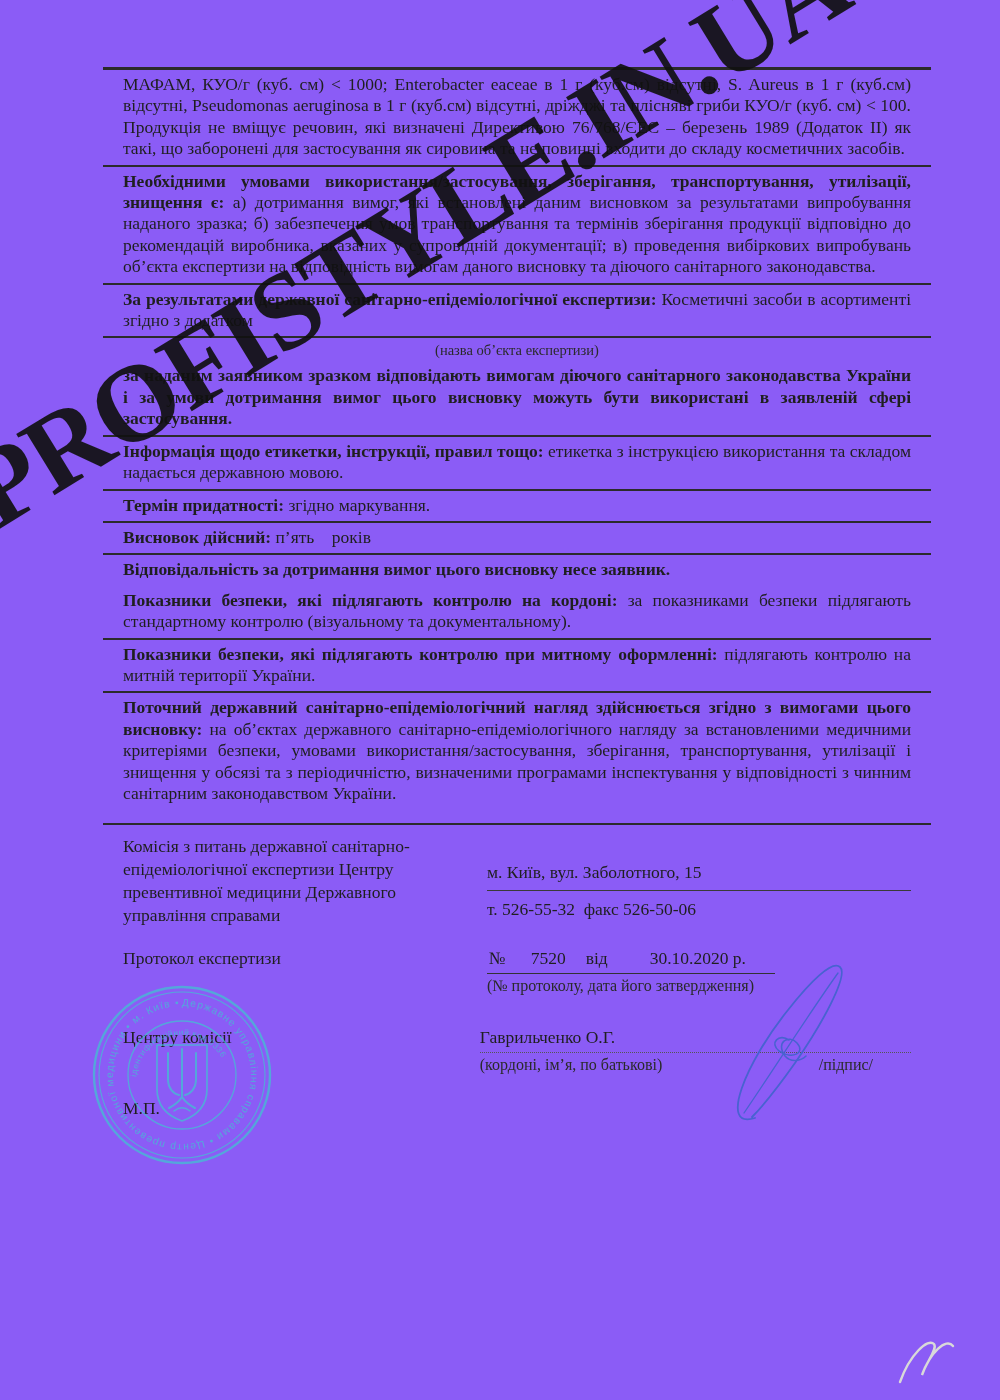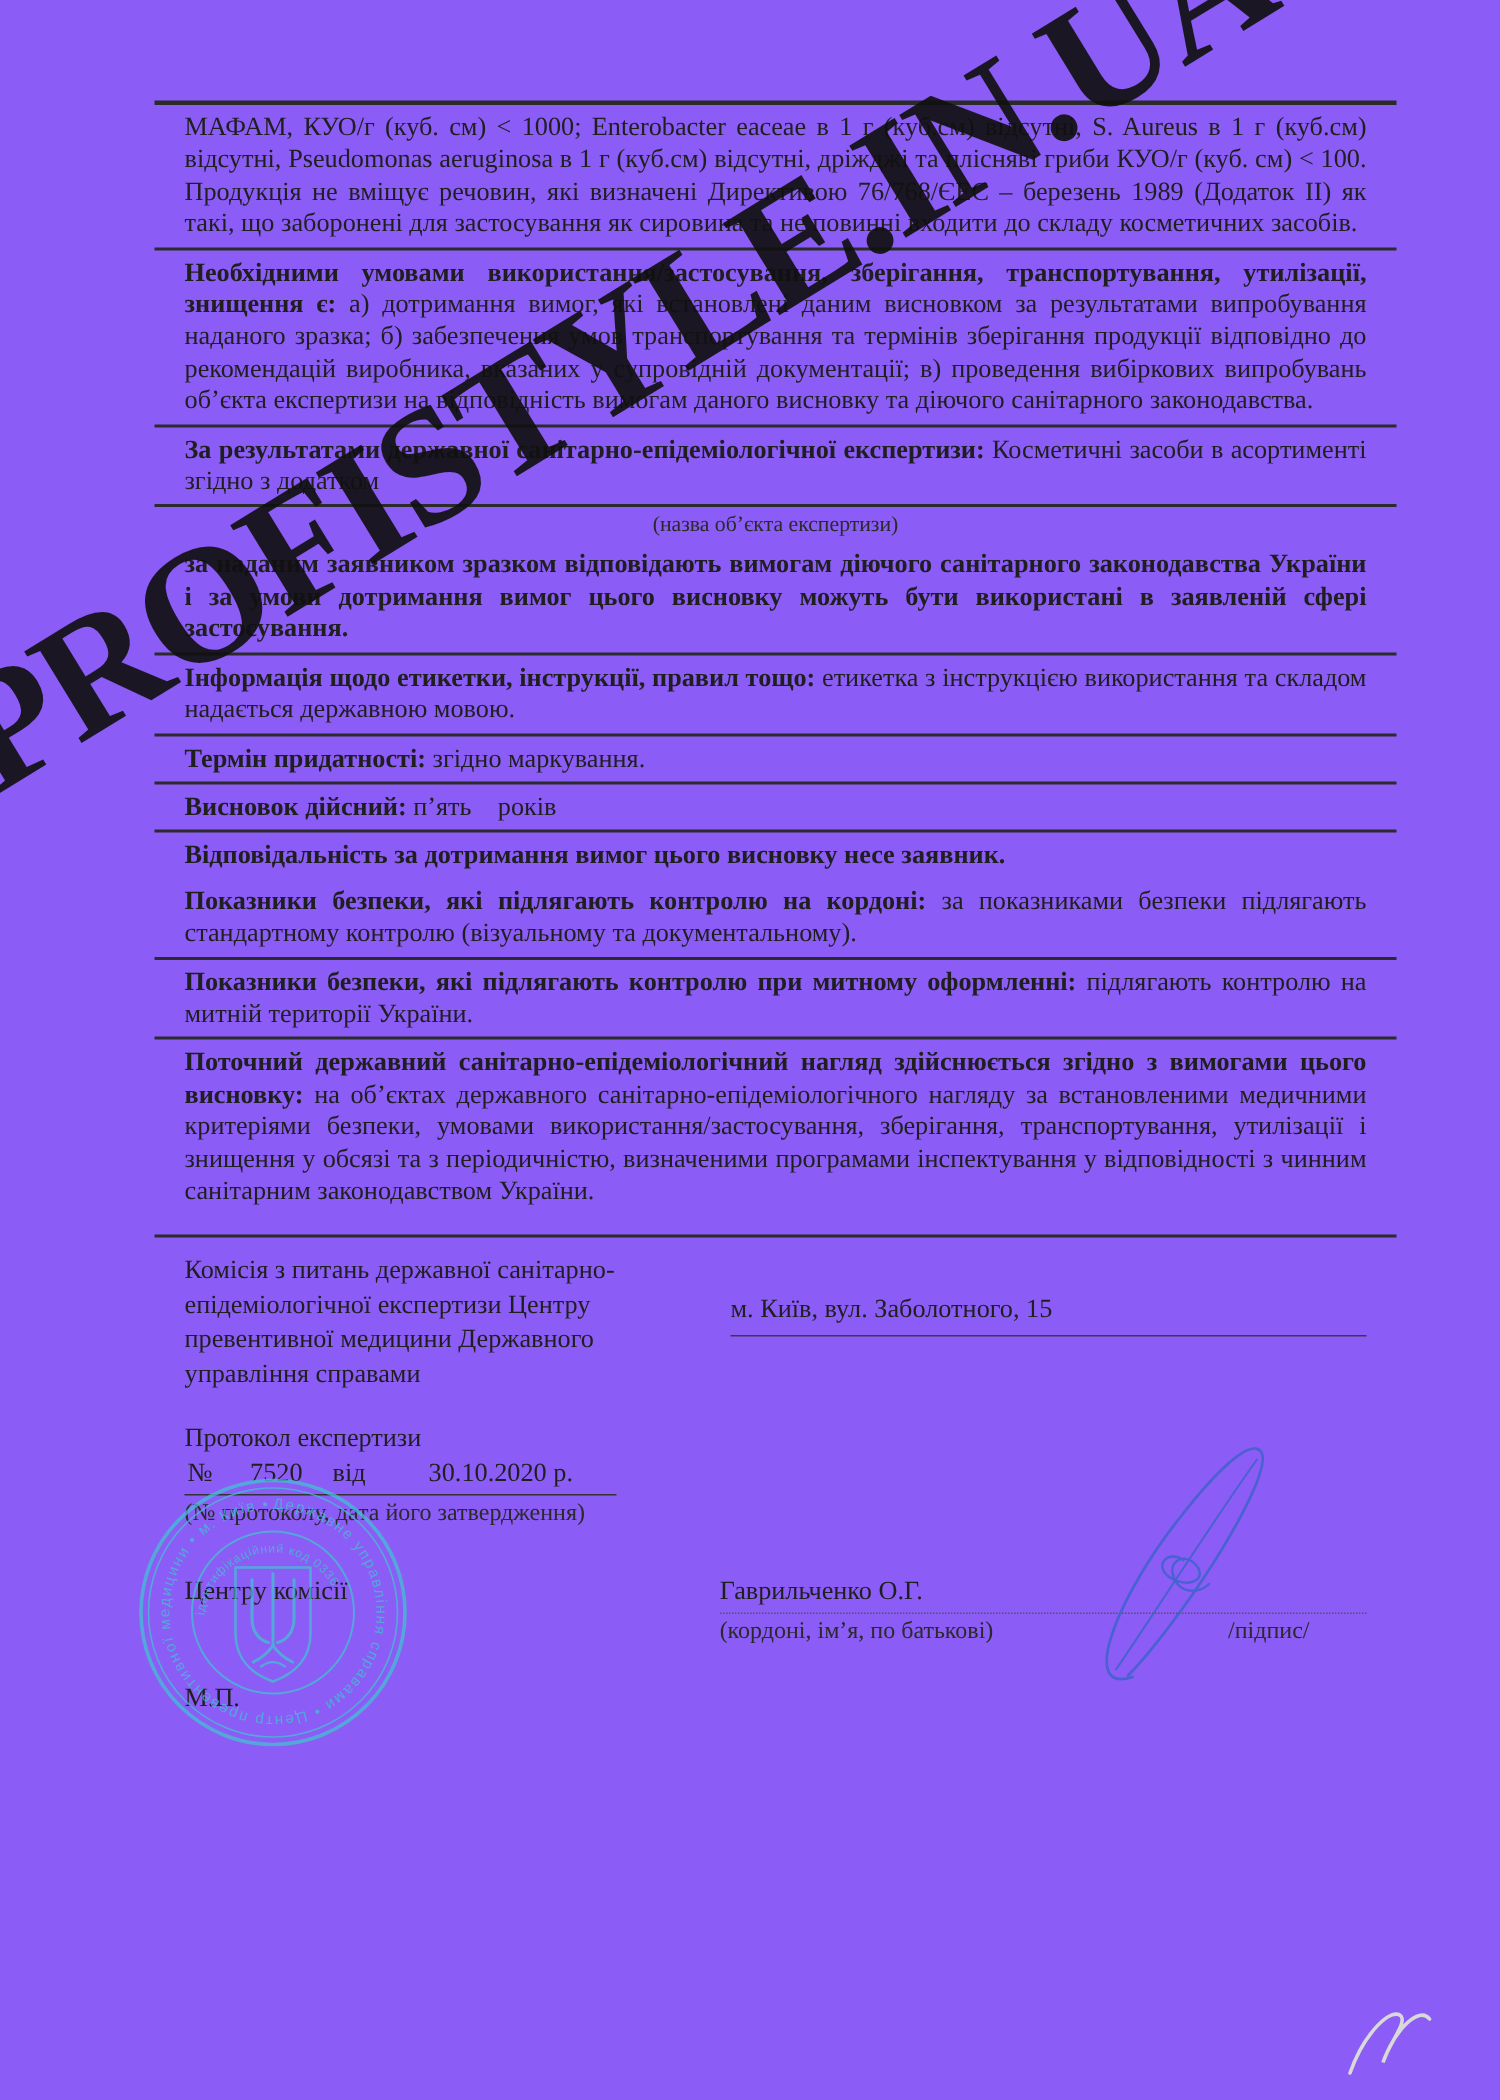--- a/index.html
+++ b/index.html
@@ -26,21 +26,21 @@
     position:absolute; left:103px; top:823px; width:828px;
     border-top:2px solid #2b2b2b; padding:10px 20px 0; box-sizing:border-box;
     font-size:17.5px; line-height:23px;
   }
   .cols { display:flex; }
   .col-left { width:334px; }
   .col-right { margin-left:30px; flex:1; }
   .addr1 { border-bottom:1.5px solid #3a3a3a; padding-bottom:6px;margin-top:26px; }
   .addr2 { padding-top:7px; }
   .row { display:flex; }
-  .row-protocol { margin-top:20px;flex-direction:column; }
+  .row-protocol { margin-top:20px; }
   .row-chair { margin-top:32px; }
   .row .label-cell { width:364px; }
   .proto-block { width:300px; }
   .proto-value {
     display:flex; align-items:baseline; border-bottom:1.6px solid #333;
     padding:0 4px 3px 2px; width:288px; box-sizing:border-box;
   }
   .gap-a { margin-left:25px; } .gap-b { margin-left:20px; } .gap-c { margin-left:42px; }
   .small-caption { font-size:16px; line-height:17px; padding-top:3px; color:#2a2a2a; }
   .chair-block { width:440px; }
@@ -113,20 +113,21 @@
     <p class="sec no-rule">
       <b>Поточний державний санітарно-епідеміологічний нагляд здійснюється згідно з вимогами цього висновку:</b><span> на об’єктах державного санітарно-епідеміологічного нагляду за встановленими медичними критеріями безпеки, умовами використання/застосування, зберігання, транспортування, утилізації і знищення у обсязі та з періодичністю, визначеними програмами інспектування у відповідності з чинним санітарним законодавством України.</span>
     </p>
   </div>
 
   <div class="footer">
     <div class="cols">
       <div class="col-left">Комісія з питань державної санітарно-епідеміологічної експертизи Центру  превентивної медицини Державного  управління справами</div>
       <div class="col-right">
         <div class="addr1">м. Київ, вул. Заболотного, 15</div>
+        <div class="addr2">т. 526-55-32&nbsp; факс 526-50-06</div>
       </div>
     </div>
 
     <div class="row row-protocol">
       <div class="label-cell">Протокол експертизи</div>
       <div class="proto-block">
         <div class="proto-value">
           <span>№</span>
           <span class="gap-a">7520</span>
           <span class="gap-b">від</span>

